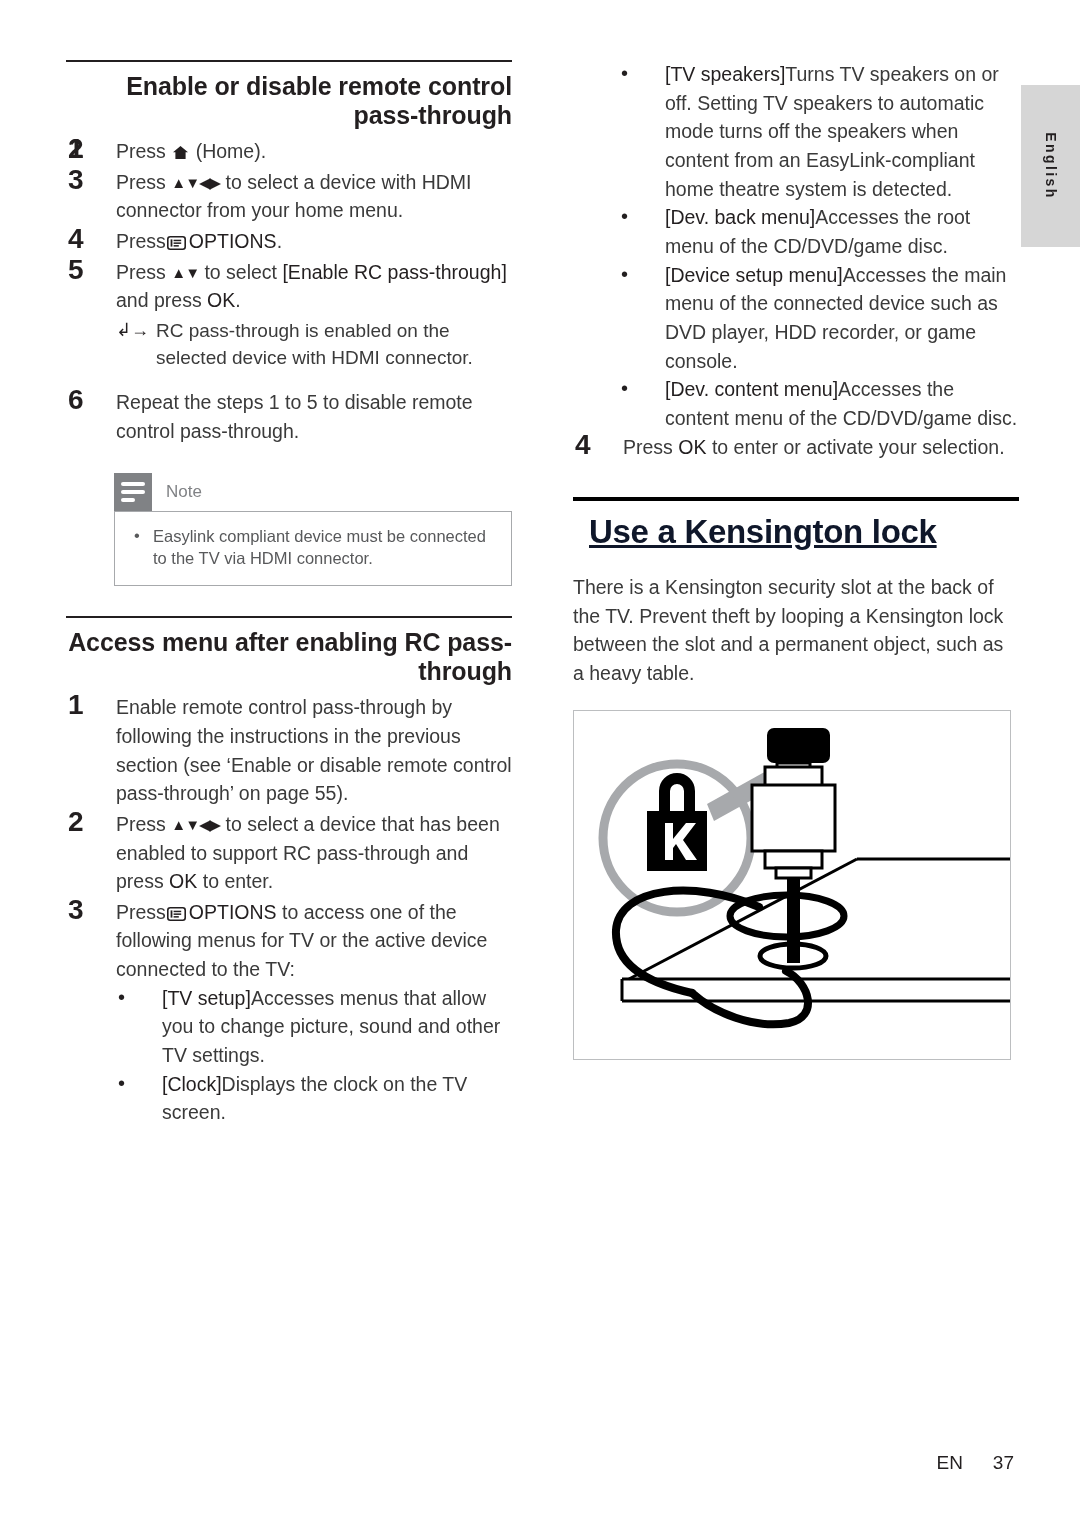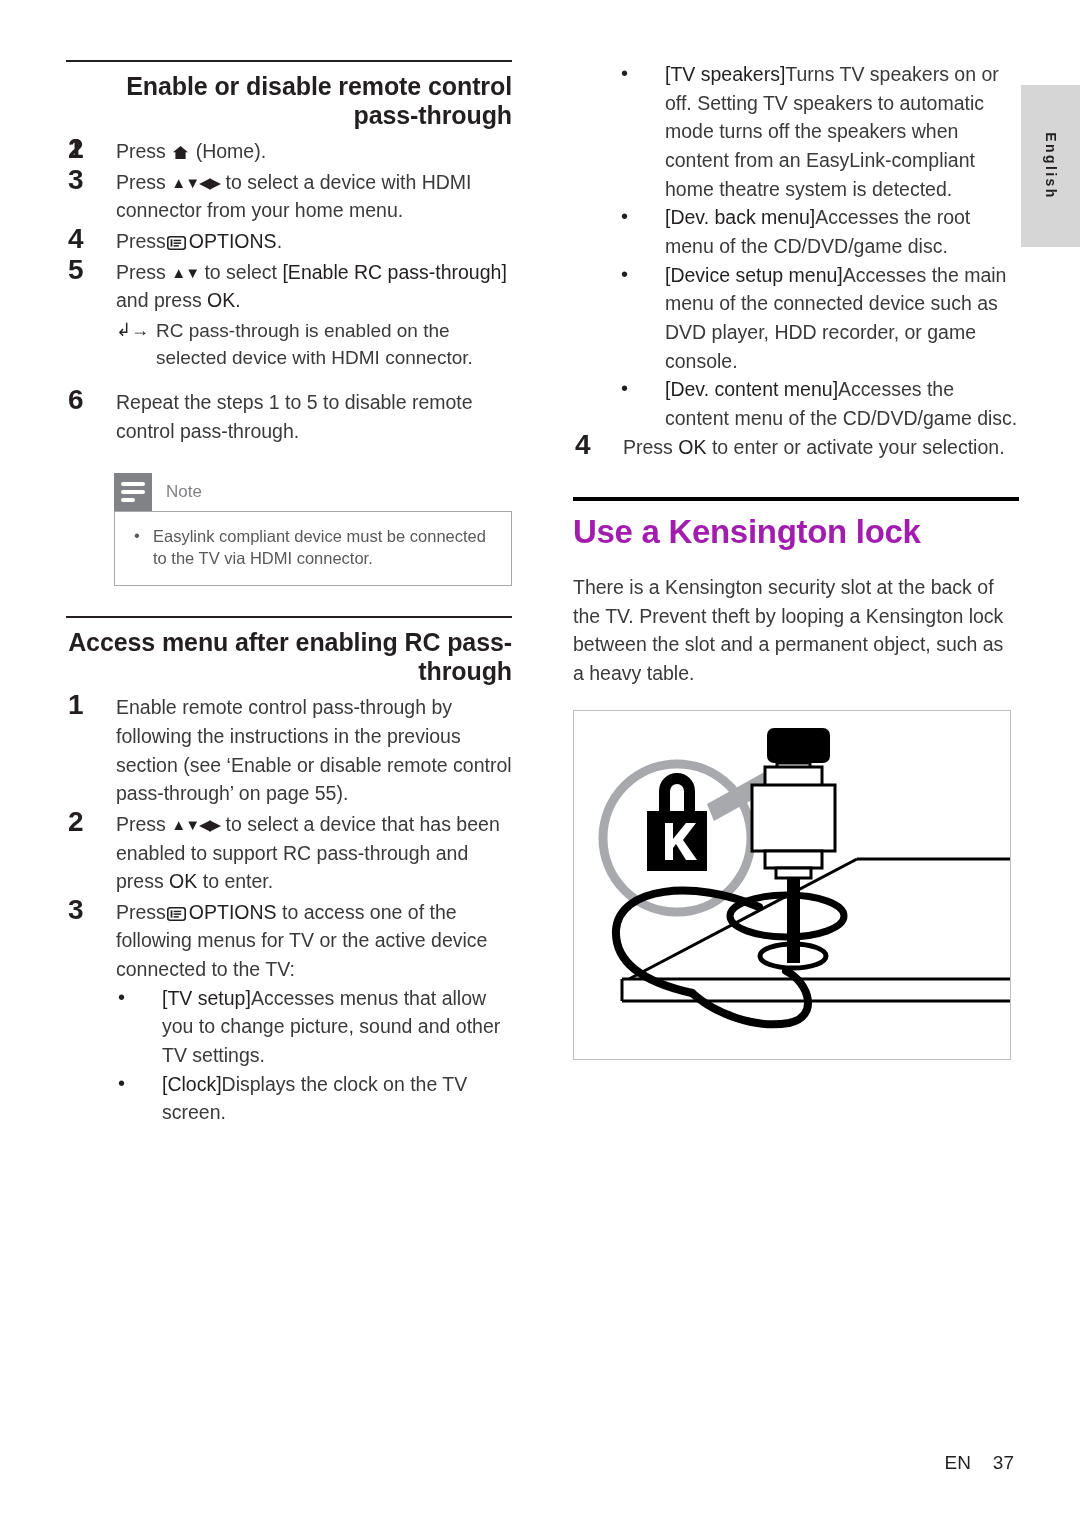--- a/index.html
+++ b/index.html
@@ -68,23 +68,24 @@
     line-height: 1.16;
     margin: 0 0 7px 0;
     letter-spacing: -0.1px;
     color: #231f20;
     text-align: right;
   }
   h1.main-heading {
     font-size: 33px;
     font-weight: bold;
     line-height: 1.12;
-    margin: 0 0 22px 0;
+    margin: 0 0 22px 16px;
     letter-spacing: -0.3px;
-    color: #a21caf;
+    color: #0f172a;
+    text-decoration: underline;
   }
 
   
   ol.steps {
     list-style: none;
     margin: 0;
     padding: 0;
   }
   ol.steps > li.step {
     position: relative;
@@ -258,21 +259,21 @@
   .footer {
     position: absolute;
     left: 0;
     right: 0;
     top: 1452px;
     text-align: right;
     padding-right: 66px;
     font-size: 19px;
     color: #231f20;
   }
-  .footer .en { font-weight: normal; margin-right: 22px; }
+  .footer .en { font-weight: normal; margin-right: 30px; }
   .footer .pg { font-weight: normal; }
   .spacer-14 { height: 14px; }
   .spacer-20 { height: 20px; }
 </style>
 </head>
 <body>
 
 <div class="page">
 
   <div class="lang-tab">

